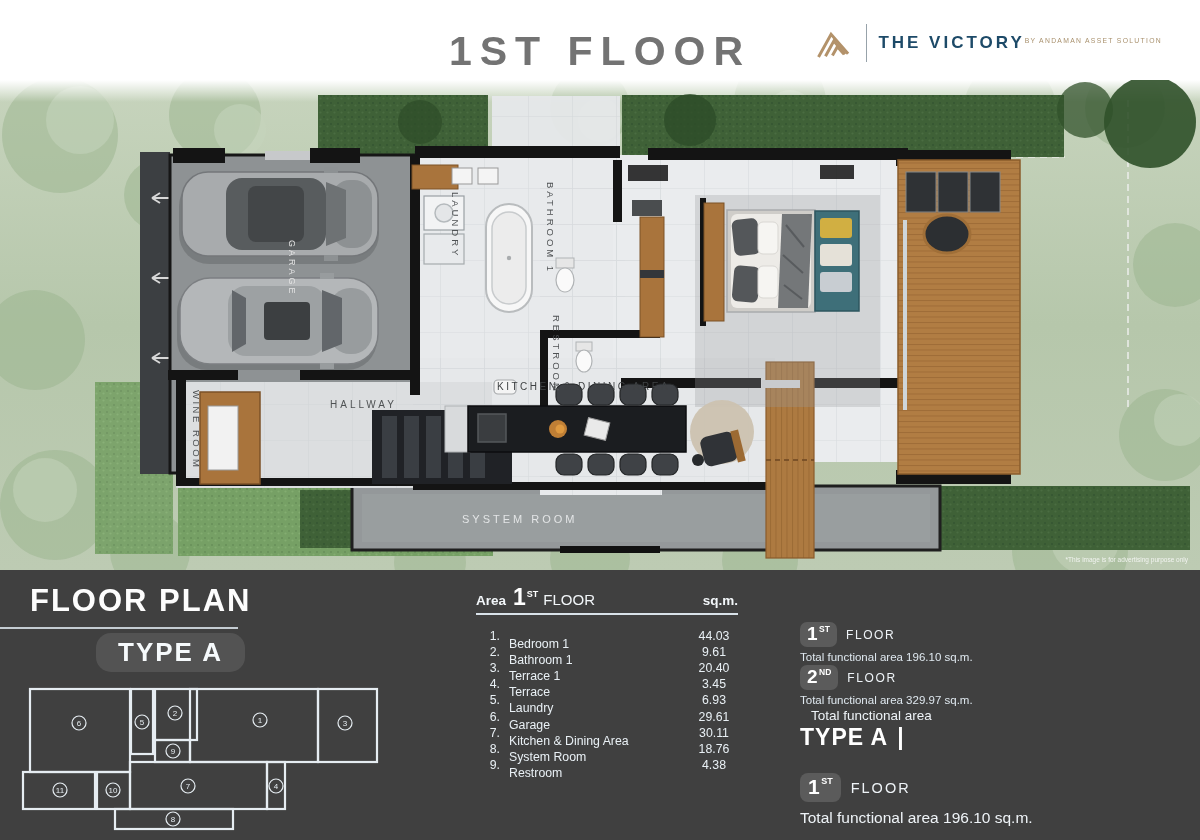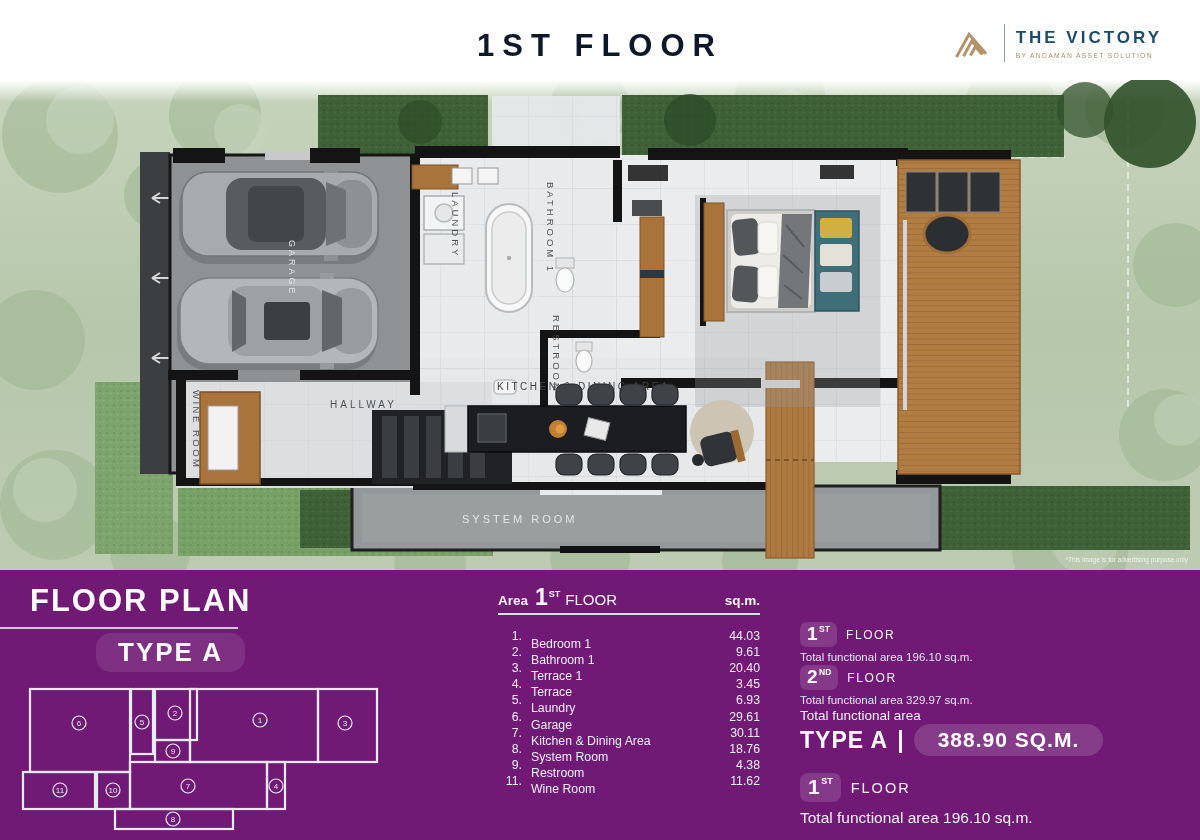--- a/index.html
+++ b/index.html
@@ -2,63 +2,63 @@
 <html><head>
 <meta charset="utf-8">
 <style>
   html,body{margin:0;padding:0;}
   body{width:1200px;height:840px;overflow:hidden;font-family:"Liberation Sans",sans-serif;background:#fff;}
   .page{position:relative;width:1200px;height:840px;}
 
   
   .header{position:absolute;top:0;left:0;width:1200px;height:80px;background:#fff;}
   .page-title{position:absolute;top:28px;left:0;width:100%;text-align:center;
-    font-size:31px;font-weight:bold;letter-spacing:8px;color:#0f172a;}
+    font-size:41px;font-weight:bold;letter-spacing:8px;color:#737373;}
   .brand{position:absolute;top:24px;right:38px;display:flex;align-items:center;gap:11px;}
   .brand-divider{width:1px;height:38px;background:#97a2aa;}
-  .brand-text{display:flex;flex-direction:column;}
+  .brand-text{display:flex;flex-direction:row;}
   .brand-name{font-size:17px;letter-spacing:3px;color:#1d4a68;font-weight:600;}
   .brand-tagline{font-size:6.8px;letter-spacing:1.3px;color:#a8906c;margin-top:4px;}
 
   
   .plan{position:absolute;top:80px;left:0;width:1200px;height:490px;}
   .plan svg{display:block;}
 
   
-  .footer{position:absolute;top:570px;left:0;width:1200px;height:270px;background:#701a75;color:#fff;}
+  .footer{position:absolute;top:570px;left:0;width:1200px;height:270px;background:#404040;color:#fff;}
   .fp-title{position:absolute;left:30px;top:13px;font-size:31px;font-weight:bold;letter-spacing:2px;color:#fdfdfd;}
   .fp-underline{position:absolute;left:0;top:57px;width:238px;height:2px;background:#dce5ec;opacity:.85;}
   .type-badge{position:absolute;left:96px;top:63px;background:rgba(255,255,255,.10);
     border-radius:15px;padding:4px 22px;font-size:26px;font-weight:bold;letter-spacing:2px;color:#f6fafc;}
   .minimap{position:absolute;left:20px;top:112px;width:360px;height:152px;}
 
-  .area-table{position:absolute;left:498px;top:18px;width:262px;}
+  .area-table{position:absolute;left:476px;top:18px;width:262px;}
   .at-header{display:flex;align-items:flex-end;border-bottom:2px solid #d9e2e9;padding-bottom:5px;}
   .at-area{font-size:13.5px;font-weight:bold;color:#f2f6f9;}
   .at-num{font-size:23px;font-weight:600;line-height:.85;margin-left:7px;color:#fff;}
   .at-ord{font-size:9px;font-weight:bold;margin-left:1px;margin-bottom:9px;color:#fff;}
   .at-floor{font-size:15px;margin-left:5px;color:#f2f6f9;}
   .at-unit{margin-left:auto;font-size:13.5px;font-weight:bold;color:#f2f6f9;text-align:center;}
   .at-rows{margin-top:13px;}
   .area-row{display:flex;align-items:center;height:16.2px;font-size:12.3px;color:#e9f0f5;}
   .ar-num{width:24px;text-align:right;margin-right:9px;}
   .ar-name{flex:1;margin-top:16px;}
-  .ar-val{width:48px;text-align:right;}
+  .ar-val{width:48px;text-align:center;}
 
   .right-col{position:absolute;left:800px;top:0;width:370px;height:270px;}
   .floor-badge{display:inline-flex;align-items:flex-start;background:rgba(255,255,255,.14);
     border-radius:7px;padding:2px 7px 4px 7px;}
   .fb-num{font-size:19px;font-weight:bold;line-height:1;color:#fff;}
   .fb-ord{font-size:8.5px;font-weight:bold;margin-left:1.5px;color:#fff;}
   .fb-word{font-size:12px;letter-spacing:1.6px;margin-left:9px;color:#eef3f7;font-weight:500;}
   .summary{position:absolute;left:0;}
   .sum-1{top:52px;} .sum-2{top:95px;}
   .sum-row{display:flex;align-items:center;}
   .sum-text{font-size:11.5px;color:#dfe8ef;margin-top:4px;}
-  .total-label{position:absolute;left:0;top:138px;font-size:13.5px;color:#eef3f7;}
+  .total-label{position:absolute;left:11px;top:138px;font-size:13.5px;color:#eef3f7;}
   .type-row{position:absolute;left:0;top:154px;display:flex;align-items:center;}
   .tr-name{font-size:23px;font-weight:bold;letter-spacing:1px;color:#fff;}
   .tr-sep{font-size:23px;font-weight:bold;margin:0 10px 0 9px;color:#fff;}
   .tr-pill{background:rgba(255,255,255,.15);border-radius:20px;padding:4px 24px;
     font-size:21px;font-weight:bold;letter-spacing:1px;color:#fff;}
   .highlight{position:absolute;left:0;top:203px;}
   .hl-badge{padding:3px 8px 5px 8px;border-radius:8px;}
   .hl-badge .fb-num{font-size:21px;}
   .hl-badge .fb-ord{font-size:9px;}
   .hl-word{font-size:14.5px;letter-spacing:2px;margin-left:10px;}
@@ -480,25 +480,20 @@
         <div class="area-row">
             <span class="ar-num">8.</span>
             <span class="ar-name">System Room</span>
             <span class="ar-val">18.76</span>
           </div>
         <div class="area-row">
             <span class="ar-num">9.</span>
             <span class="ar-name">Restroom</span>
             <span class="ar-val">4.38</span>
           </div>
-        <div class="area-row">
-            <span class="ar-num">11.</span>
-            <span class="ar-name">Wine Room</span>
-            <span class="ar-val">11.62</span>
-          </div>
       </div>
     </div>
 
     <div class="right-col">
 
       <div class="summary sum-1">
         <div class="sum-row">
           <span class="floor-badge">
             <span class="fb-num">1</span>
             <span class="fb-ord">ST</span>
@@ -516,21 +511,20 @@
           </span>
           <span class="fb-word">FLOOR</span>
         </div>
         <div class="sum-text">Total functional area 329.97 sq.m.</div>
       </div>
 
       <div class="total-label">Total functional area</div>
       <div class="type-row">
         <span class="tr-name">TYPE A</span>
         <span class="tr-sep">|</span>
-        <span class="tr-pill">388.90 SQ.M.</span>
       </div>
 
       <div class="highlight">
         <div class="sum-row">
           <span class="floor-badge hl-badge">
             <span class="fb-num">1</span>
             <span class="fb-ord">ST</span>
           </span>
           <span class="fb-word hl-word">FLOOR</span>
         </div>

